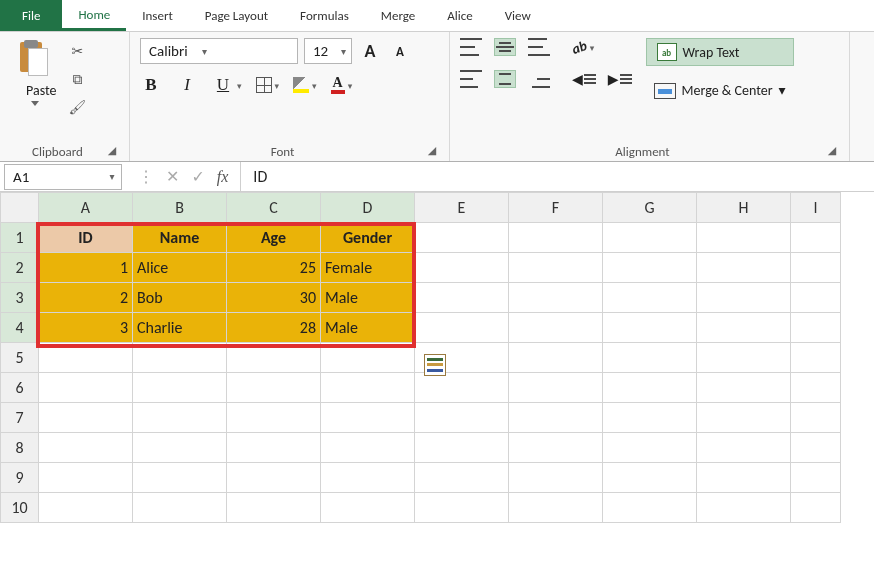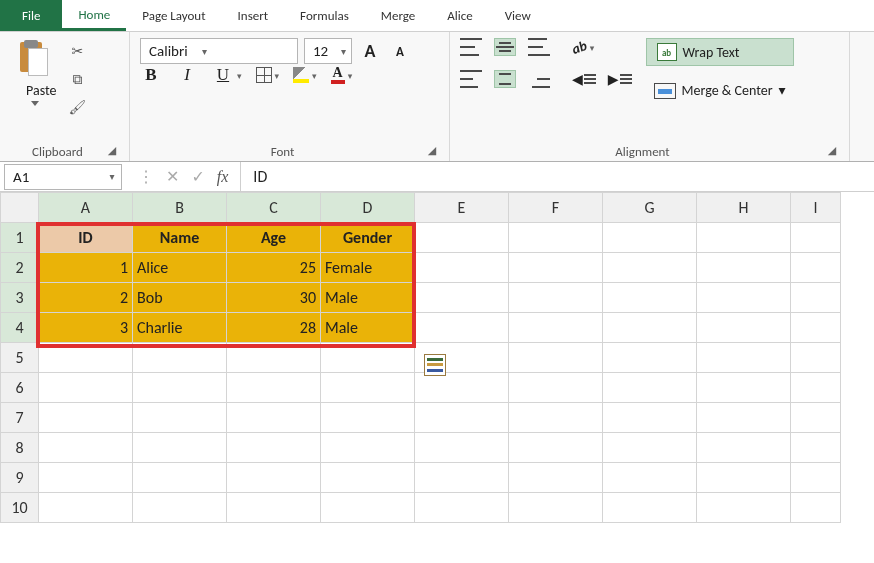--- a/index.html
+++ b/index.html
@@ -23,21 +23,21 @@
   .paste-btn { display:flex; flex-direction:column; align-items:center; gap:2px; padding:2px 4px; cursor:pointer; }
   .paste-icon { width:34px; height:40px; position:relative; }
   .paste-icon .board { position:absolute; top:2px; left:2px; width:22px; height:30px; background:#c88b3d; border-radius:2px; }
   .paste-icon .clip { position:absolute; top:0; left:6px; width:14px; height:8px; background:#888; border-radius:2px; }
   .paste-icon .sheet { position:absolute; top:8px; left:10px; width:20px; height:28px; background:#fff; border:1px solid #bbb; }
   .paste-label { font-size:14px;padding-left:12px; }
   .clip-side { display:flex; flex-direction:column; gap:10px; padding-top:4px; }
   .sm-icon { width:18px; height:18px; display:inline-flex; align-items:center; justify-content:center; cursor:pointer; color:#555; }
 
   
-  .font-body { display:flex; flex-direction:column; }
+  .font-body { display:flex; flex-direction:column; gap:10px; }
   .font-row1 { display:flex; gap:6px; align-items:center; }
   .dd { display:flex; align-items:center; border:1px solid #b5b5b5; background:#fff; height:26px; }
   .dd .val { padding:0 8px; font-size:15px; }
   .dd .arrow { width:18px; text-align:center; font-size:10px; color:#666; cursor:pointer;}
   .fontname { width:158px; }
   .fontsize { width:48px; }
   .size-bump { width:24px; height:24px; display:inline-flex; align-items:center; justify-content:center; cursor:pointer; font-weight:bold;}
   .font-row2 { display:flex; gap:14px; align-items:center; }
   .fmt-btn { width:22px; height:22px; display:inline-flex; align-items:center; justify-content:center; cursor:pointer; font-size:17px; font-family: "Times New Roman", serif; }
   .split { display:inline-flex; align-items:center; cursor:pointer; }
@@ -104,22 +104,22 @@
   .quick-analysis span:nth-child(3){background:#3a5aa0;}
 
   .tri-down{ display:inline-block; width:0;height:0;border-left:4px solid transparent;border-right:4px solid transparent;border-top:5px solid #666;}
 </style>
 </head>
 <body>
 
 <div class="tabs">
   <div class="tab file">File</div>
   <div class="tab active">Home</div>
+  <div class="tab">Insert</div>
   <div class="tab">Page Layout</div>
-  <div class="tab">Insert</div>
   <div class="tab">Formulas</div>
   <div class="tab">Merge</div>
   <div class="tab">Alice</div>
   <div class="tab">View</div>
 </div>
 
 <div class="ribbon">
 
   <div class="group" style="width:130px">
     <div class="clipboard-body">

